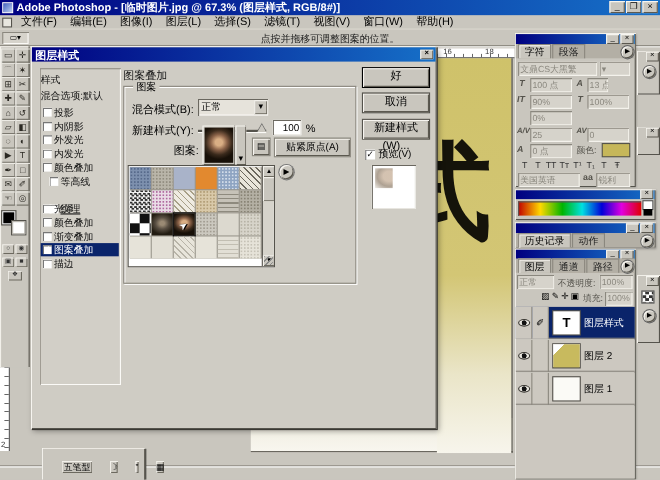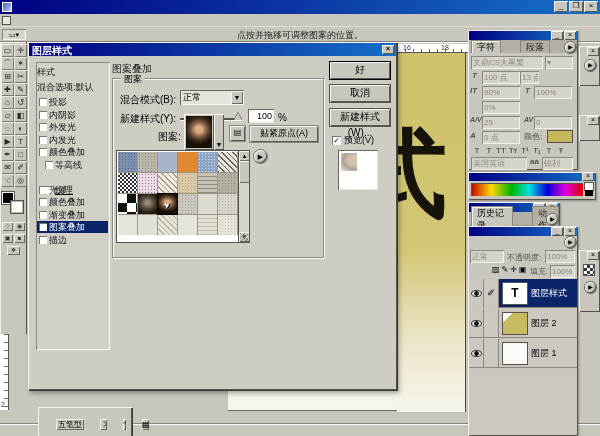--- a/index.html
+++ b/index.html
@@ -73,21 +73,21 @@
   .rulnum{position:absolute;top:0;font-size:7px;color:#333}
   #canvas-yellow{position:absolute;left:0;top:11px;width:69px;height:359px;background:linear-gradient(180deg,#cfc26a 0%,#d3c675 55%,#eae5c8 80%,#f7f5ec 100%);border-right:1px solid #4a4840}
   #canvas-glyph{position:absolute;left:-46px;top:58px;font-size:96px;font-weight:bold;color:#15130a;font-family:"DejaVu Sans",sans-serif}
   #canvas-bottom{left:228px;top:380px;width:238px;height:31px;background:linear-gradient(180deg,#efecdd,#f8f6ef);border-bottom:1px solid #6a675f;z-index:5}
   #left-ruler{left:0;top:334px;width:9px;height:76px;background:#fff;border-right:1px solid #555;background-image:repeating-linear-gradient(180deg,#666 0 1px,transparent 1px 8px);background-size:4px 100%;background-position:right 0;background-repeat:no-repeat;z-index:6}
   #left-ruler span{position:absolute;left:1px;bottom:2px;font-size:7px;color:#333}
   #statusline{left:0;top:423px;width:600px;height:2px;border-top:1px solid #8a877e;border-bottom:1px solid #fff}
   
   .palette{position:absolute;background:#c9c6be;box-shadow:inset 1px 1px 0 #f2f0ea,inset -1px -1px 0 #55534c,1px 1px 2px rgba(0,0,0,.3);z-index:30}
   .ptitle{position:absolute;left:1px;top:1px;right:1px;height:9px;background:linear-gradient(90deg,#000080,#1670c8)}
-  .ptabs{position:absolute;left:1px;right:1px;height:13px;background:#b3afa5;display:flex;align-items:center;padding-left:2px;gap:19px}
+  .ptabs{position:absolute;left:1px;right:1px;height:13px;background:#b3afa5;display:flex;align-items:flex-end;padding-left:2px;gap:1px}
   .tab{font-size:9px;line-height:12px;padding:0 5px;background:#b3afa5;color:#222;border:1px solid #8a877e;border-bottom:none}
   .tab.active{background:#c9c6be;color:#000;box-shadow:inset 1px 1px 0 #f2f0ea}
   .flyout{position:absolute;right:2px;top:2px;width:11px;height:11px;border-radius:50%;background:#c9c6be;box-shadow:inset 1px 1px 0 #f7f5f0,inset -1px -1px 0 #5c5950,0 0 0 1px #666;font-size:6px;text-align:center;line-height:11px}
   .prow{position:absolute;left:0;width:100%;font-size:9px}
   .pfield{position:absolute;height:13px;background:#d6d3cb;box-shadow:inset 1px 1px 0 #8a877e,inset -1px -1px 0 #f4f2ec;font-size:8px;line-height:13px;padding-left:2px;color:#8a877e;white-space:nowrap;overflow:hidden}
   .pficon{position:absolute;font-size:8px;color:#55534c;font-style:italic;font-weight:bold}
   .tbtn{width:12px;height:12px;font-size:8px;text-align:center;line-height:12px;color:#333;display:inline-block}
   
   .lrow{position:absolute;left:1px;right:1px;height:29px;border-bottom:1px solid #8a877e;background:#ccc8c0;display:flex;align-items:center}
   .lrow .eyecell{width:15px;height:29px;border-right:1px solid #8a877e;display:flex;align-items:center;justify-content:center;flex:none}
@@ -106,27 +106,39 @@
   #ime{left:38px;top:407px;width:94px;height:15px;background:#c9c6be;box-shadow:inset 1px 1px 0 #f7f5f0,inset -1px -1px 0 #5c5950,1px 1px 0 #3a3833;display:flex;align-items:center;gap:16px;padding:17px 2px;z-index:60}
   #ime .cell{height:11px;box-shadow:inset 1px 1px 0 #f2f0ea,inset -1px -1px 0 #6c695f;font-size:8px;line-height:11px;text-align:center}
   #ime-grip{width:10px;background:repeating-linear-gradient(90deg,#a03020 0 2px,#c9c6be 2px 3px)}
   #ime-label{padding:0 2px;font-size:9px;white-space:nowrap}
 </style>
 </head>
 <body>
 
 <div class="abs bluegrad" id="titlebar">
   <span style="width:10px;height:10px;background:linear-gradient(135deg,#4060c0,#c0d0f0);border:1px solid #fff;display:inline-block"></span>
+  <span class="ttl">Adobe Photoshop - [临时图片.jpg @ 67.3% (图层样式, RGB/8#)]</span>
   <span class="wbtn" style="right:32px;top:1px">_</span>
   <span class="wbtn" style="right:17px;top:1px">❐</span>
   <span class="wbtn" style="right:2px;top:1px">×</span>
 </div>
 
 <div class="abs" id="menubar">
   <span style="width:9px;height:9px;margin:0 2px;background:#e8e6df;border:1px solid #55534c;display:inline-block"></span>
+  <span id="menu-items" style="display:flex">
+      <span class="menu-item">文件(F)</span>
+      <span class="menu-item">编辑(E)</span>
+      <span class="menu-item">图像(I)</span>
+      <span class="menu-item">图层(L)</span>
+      <span class="menu-item">选择(S)</span>
+      <span class="menu-item">滤镜(T)</span>
+      <span class="menu-item">视图(V)</span>
+      <span class="menu-item">窗口(W)</span>
+      <span class="menu-item">帮助(H)</span>
+    </span>
   <span class="wbtn" style="right:32px;top:15px">_</span>
   <span class="wbtn" style="right:17px;top:15px">❐</span>
   <span class="wbtn" style="right:2px;top:15px">×</span>
 </div>
 
 <div class="abs" id="optionsbar">
   <span class="abs sunken" style="left:2px;top:2px;width:24px;height:11px;font-size:7px;text-align:center;line-height:11px">▭▾</span>
   <span id="opt-hint">点按并拖移可调整图案的位置。</span>
 </div>
 
@@ -331,21 +343,21 @@
   <span class="flyout" style="top:12px">▶</span>
 
   <div class="prow" style="top:26px">
     <span class="pfield" style="left:3px;width:72px"><span>文鼎CS大黑繁</span></span>
     <span class="pfield" style="left:77px;width:28px">▾</span>
   </div>
   <div class="prow" style="top:41px">
     <span class="pficon" style="left:4px">T</span>
     <span class="pfield" style="left:14px;width:38px">100 点</span>
     <span class="pficon" style="left:56px">A</span>
-    <span class="pfield" style="left:52px;width:19px">13 点</span>
+    <span class="pfield" style="left:66px;width:19px">13 点</span>
   </div>
   <div class="prow" style="top:56px">
     <span class="pficon" style="left:2px">IT</span>
     <span class="pfield" style="left:14px;width:38px">90%</span>
     <span class="pficon" style="left:57px">T</span>
     <span class="pfield" style="left:66px;width:38px">100%</span>
   </div>
   <div class="prow" style="top:71px">
     <span class="pfield" style="left:14px;width:38px">0%</span>
   </div>
@@ -371,36 +383,41 @@
 
 <div class="palette" style="left:468px;top:172px;width:128px;height:28px">
   <div class="ptitle" style="height:8px">
     <span class="wbtn pbtn" style="right:1px;top:-1px">×</span>
   </div>
   <div id="color-ramp"></div>
   <span style="position:absolute;right:3px;top:11px;width:8px;height:7px;background:#fff;box-shadow:0 0 0 1px #555"></span>
   <span style="position:absolute;right:3px;top:18px;width:8px;height:6px;background:#000"></span>
 </div>
 
-<div class="palette" style="left:468px;top:202px;width:92px;height:23px">
+<div class="palette" style="left:468px;top:202px;width:128px;height:23px">
   <div class="ptitle">
     <span class="wbtn pbtn" style="right:14px;top:0">_</span>
     <span class="wbtn pbtn" style="right:1px;top:0">×</span>
   </div>
   <div class="ptabs" style="top:10px">
     <span class="tab active">历史记录</span>
     <span class="tab">动作</span>
   </div>
   <span class="flyout" style="top:12px">▶</span>
 </div>
 
 <div class="palette" style="left:468px;top:226px;width:110px;height:210px">
   <div class="ptitle">
     <span class="wbtn pbtn" style="right:14px;top:0">_</span>
     <span class="wbtn pbtn" style="right:1px;top:0">×</span>
+  </div>
+  <div class="ptabs" style="top:9px">
+    <span class="tab active">图层</span>
+    <span class="tab">通道</span>
+    <span class="tab">路径</span>
   </div>
   <span class="flyout" style="top:11px">▶</span>
 
   <div class="prow" style="top:24px;height:14px">
     <span class="pfield" style="left:2px;width:34px">正常</span>
     <span style="position:absolute;left:39px;top:2px;font-size:8px;color:#55534c">不透明度:</span>
     <span class="pfield" style="left:77px;width:30px">100%</span>
   </div>
   <div class="prow" style="top:39px;height:13px">
     <span style="position:absolute;left:2px;top:18px;font-size:8px">锁定:</span>

